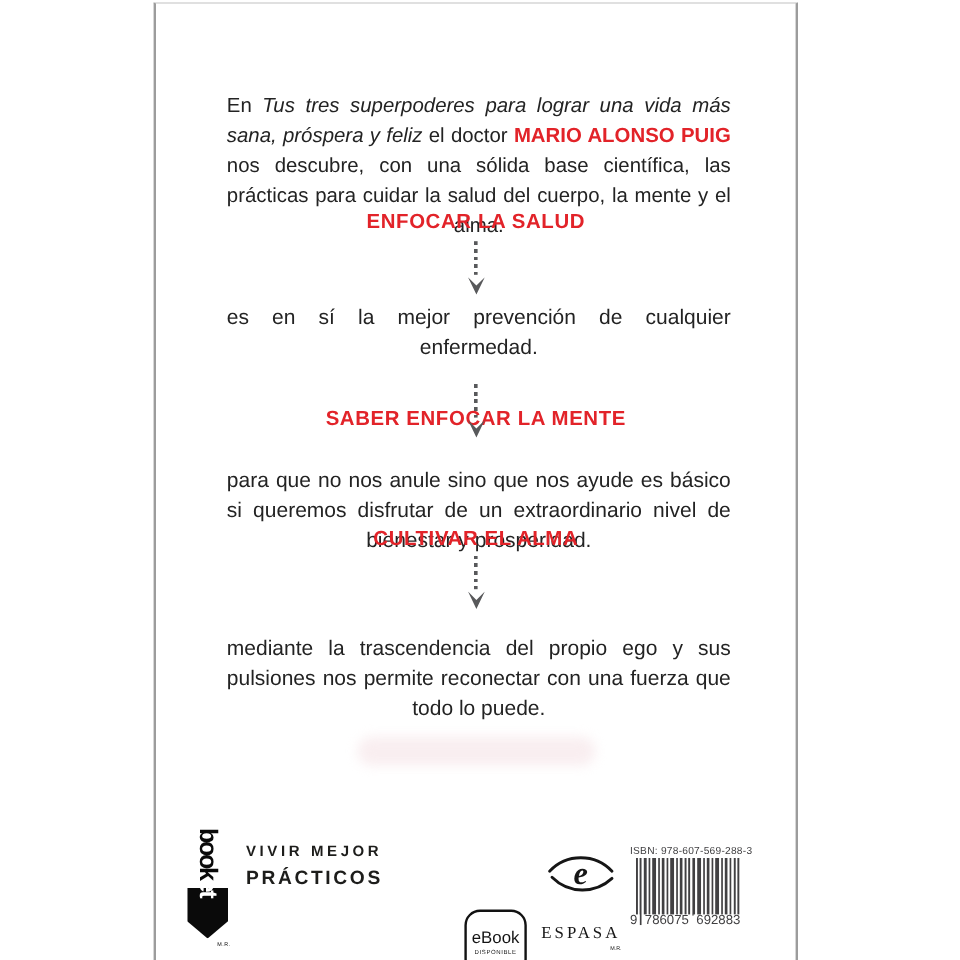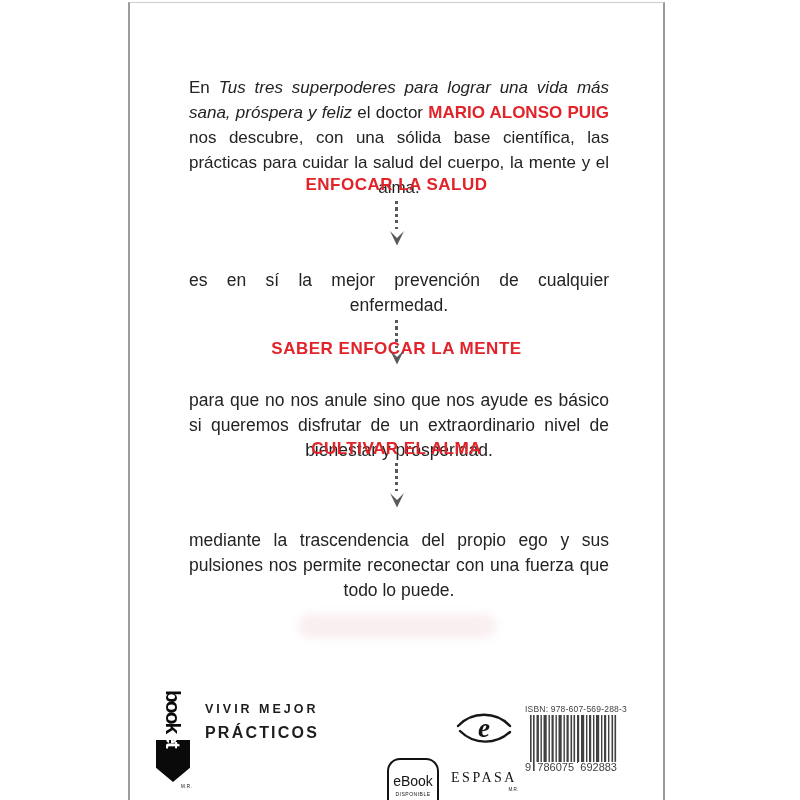--- a/index.html
+++ b/index.html
@@ -84,21 +84,21 @@
 
   <p class="intro"><span>En </span><span class="title">Tus tres superpoderes para lograr una vida más sana, próspera y feliz</span><span> el doctor </span><span class="author">MARIO ALONSO PUIG</span><span> nos descubre, con una sólida base científica, las prácticas para cuidar la salud del cuerpo, la mente y el alma.</span></p>
 
   <div class="h-red" style="top:172px;">ENFOCAR LA SALUD</div>
   <div class="arrow" style="top:198px;">
     <div class="dots"></div>
     <svg width="16" height="15" viewBox="0 0 16 15">
       <polygon points="1,0 8,7 15,0 8,14.5" fill="#58595b"></polygon>
     </svg>
   </div>
-  <p class="para" style="top:247px;">es en sí la mejor prevención de cualquier enfermedad.</p>
+  <p class="para" style="top:231px;">es en sí la mejor prevención de cualquier enfermedad.</p>
 
   <div class="h-red" style="top:292px;margin-top:44px;">SABER ENFOCAR LA MENTE</div>
   <div class="arrow" style="top:317px;">
     <div class="dots"></div>
     <svg width="16" height="15" viewBox="0 0 16 15">
       <polygon points="1,0 8,7 15,0 8,14.5" fill="#58595b"></polygon>
     </svg>
   </div>
   <p class="para" style="top:367px;">para que no nos anule sino que nos ayude es básico si queremos disfrutar de un extraordinario nivel de bienestar y prosperidad.</p>
 

